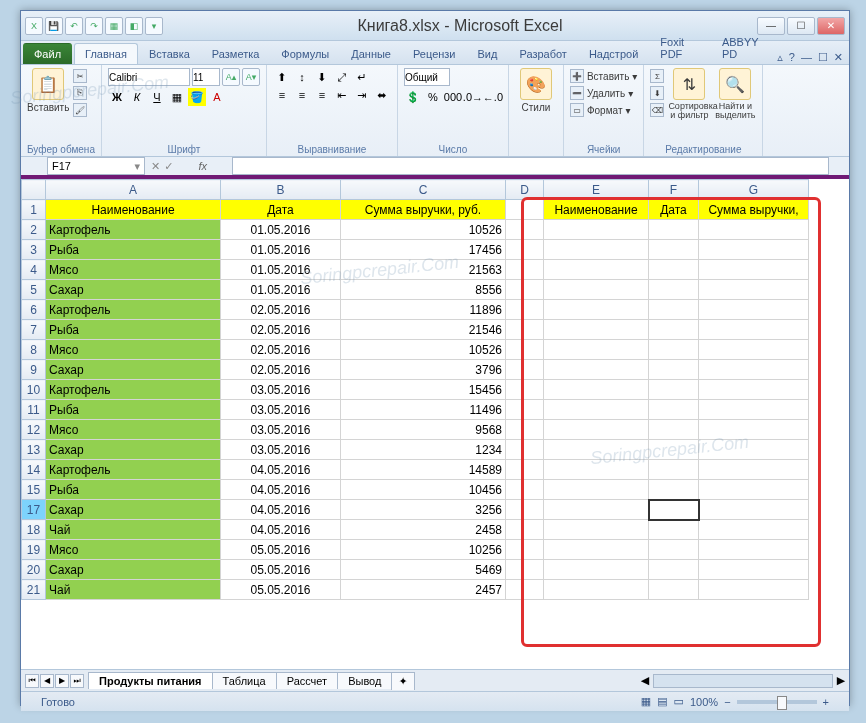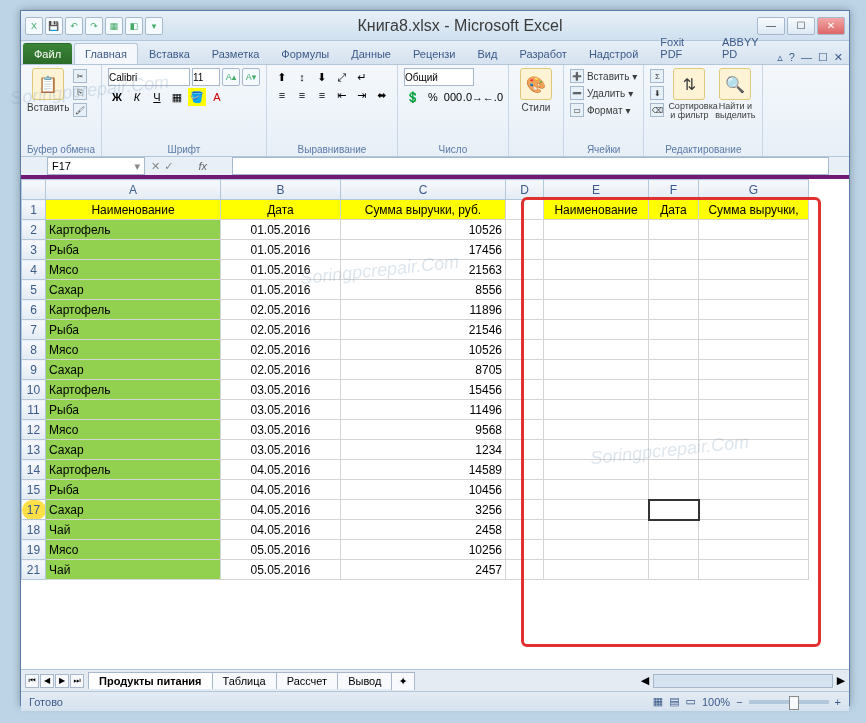--- a/index.html
+++ b/index.html
@@ -31,33 +31,33 @@
 .font-btns span { width: 18px; height: 18px; border: 1px solid transparent; display: inline-flex; align-items: center; justify-content: center; font-size: 11px; cursor: pointer; }
 .namebox-row { height: 22px; background: #e8eff7; border-bottom: 4px solid #701a75; display: flex; align-items: center; font-size: 11px; }
 .namebox { width: 98px; height: 18px; margin-left: 26px; background: #fff; border: 1px solid #a8b8cc; padding: 0 4px; display: flex; align-items: center; }
 .fx { margin: 0 25px; font-style: italic; color: #666; }
 .formula-bar { flex: 1; height: 18px; background: #fff; border: 1px solid #a8b8cc; margin-right: 20px; }
 .sheet-area { position: relative; height: 490px; overflow: hidden; background: #fff; }
 .grid { border-collapse: collapse; font-size: 12px; }
 .grid th, .grid td { border: 1px solid #d4d4d4; height: 20px; padding: 0 3px; white-space: nowrap; overflow: hidden; }
 .grid .colhdr th { background: linear-gradient(#f7f9fc,#e4ebf3); color: #3b5a8a; text-align: center; font-weight: normal; border-color: #b3c7db; }
 .grid .rowhdr { background: linear-gradient(#f7f9fc,#e4ebf3); color: #3b5a8a; text-align: center; font-weight: normal; width: 24px; border-color: #b3c7db; }
-.grid .rowhdr.sel { background: #fde047; border-radius: 10px; }
+.grid .rowhdr.sel { background: #7dd3fc; }
 .hdr-yellow { background: #ffff00; text-align: center; font-weight: normal; }
 .green { background: #92d050; }
 .data-c { text-align: center; }
 .data-r { text-align: right; }
 .redbox { position: absolute; border: 3px solid #e03030; border-radius: 6px; pointer-events: none; }
 .selcell { outline: 2px solid #333; outline-offset: -1px; }
 .tabs-row { height: 22px; background: #e4ebf3; border-top: 1px solid #b3c7db; display: flex; align-items: center; font-size: 11px; }
 .tab-nav { display: flex; gap: 1px; padding: 0 4px; }
 .tab-nav span { width: 14px; height: 14px; background: #f7f9fc; border: 1px solid #a8b8cc; display: inline-flex; align-items: center; justify-content: center; font-size: 8px; cursor: pointer; }
 .sheet-tab { padding: 2px 10px; background: #f7f9fc; border: 1px solid #a8b8cc; border-bottom: none; cursor: pointer; margin-right: -1px; }
 .sheet-tab.active { background: #fff; font-weight: bold; }
-.statusbar { height: 20px; background: linear-gradient(#e4ebf3,#d5e2ef); border-top: 1px solid #b3c7db; display: flex; align-items: center; justify-content: space-between; padding: 0 8px; font-size: 11px; color: #3b5a8a; }
+.statusbar { height: 20px; background: linear-gradient(#e4ebf3,#d5e2ef); border-top: 1px solid #b3c7db; display: flex; align-items: center; justify-content: space-between; padding: 0 20px; font-size: 11px; color: #3b5a8a; }
 .zoom { display: flex; align-items: center; gap: 6px; }
 .slider { width: 80px; height: 4px; background: #b3c7db; position: relative; }
 .slider::after { content: ''; position: absolute; left: 50%; top: -4px; width: 8px; height: 12px; background: #f7f9fc; border: 1px solid #888; }
 .help-icons { margin-left: auto; display: flex; gap: 6px; padding-right: 6px; color: #3b5a8a; font-size: 11px; }
 .watermark { position: absolute; color: rgba(120,150,180,.25); font-size: 18px; font-style: italic; pointer-events: none; transform: rotate(-6deg); }
 </style>
 </head>
 <body>
 
 <div class="window">
@@ -166,21 +166,21 @@
           <span>⇥</span>
           <span>⬌</span>
         </div>
       </div>
       <div class="rgroup-label">Выравнивание</div>
     </div>
 
     <div class="rgroup">
       <div>
         <div class="font-sel">
-            <input style="width: 70px;" value="Общий">
+            <input style="width: 46px;" value="Общий">
           </div>
         <div class="font-btns">
           <span>💲</span>
           <span>%</span>
           <span>000</span>
           <span>.0→</span>
           <span>←.0</span>
         </div>
       </div>
       <div class="rgroup-label">Число</div>
@@ -330,21 +330,21 @@
   <td class="data-r">10526</td>
   <td></td>
   <td></td>
   <td class=""></td>
   <td></td>
           </tr>
           <tr>
             <th class="rowhdr">9</th>
   <td class="green">Сахар</td>
   <td class="data-c">02.05.2016</td>
-  <td class="data-r">8705</td>
+  <td class="data-r">3796</td>
   <td></td>
   <td></td>
   <td class=""></td>
   <td></td>
           </tr>
           <tr>
             <th class="rowhdr">10</th>
   <td class="green">Картофель</td>
   <td class="data-c">03.05.2016</td>
   <td class="data-r">15456</td>
@@ -421,20 +421,30 @@
   <td></td>
   <td></td>
   <td class=""></td>
   <td></td>
           </tr>
           <tr>
             <th class="rowhdr">19</th>
   <td class="green">Мясо</td>
   <td class="data-c">05.05.2016</td>
   <td class="data-r">10256</td>
+  <td></td>
+  <td></td>
+  <td class=""></td>
+  <td></td>
+          </tr>
+          <tr>
+            <th class="rowhdr">20</th>
+  <td class="green">Сахар</td>
+  <td class="data-c">05.05.2016</td>
+  <td class="data-r">5469</td>
   <td></td>
   <td></td>
   <td class=""></td>
   <td></td>
           </tr>
           <tr>
             <th class="rowhdr">21</th>
   <td class="green">Чай</td>
   <td class="data-c">05.05.2016</td>
   <td class="data-r">2457</td>

